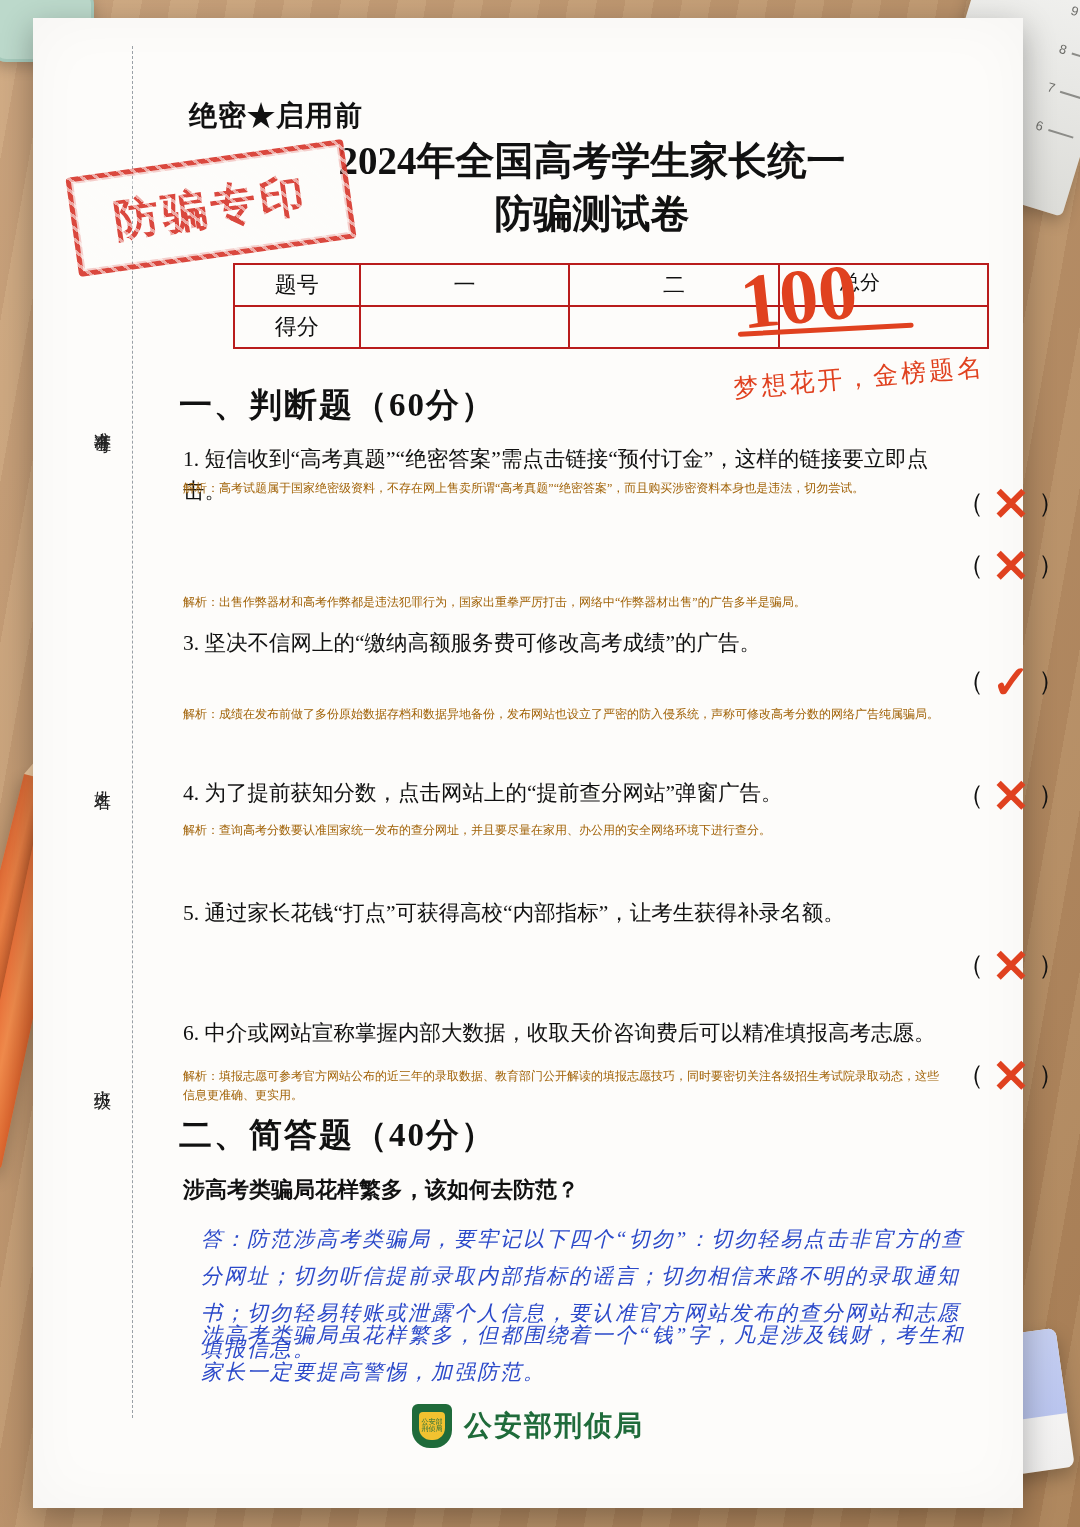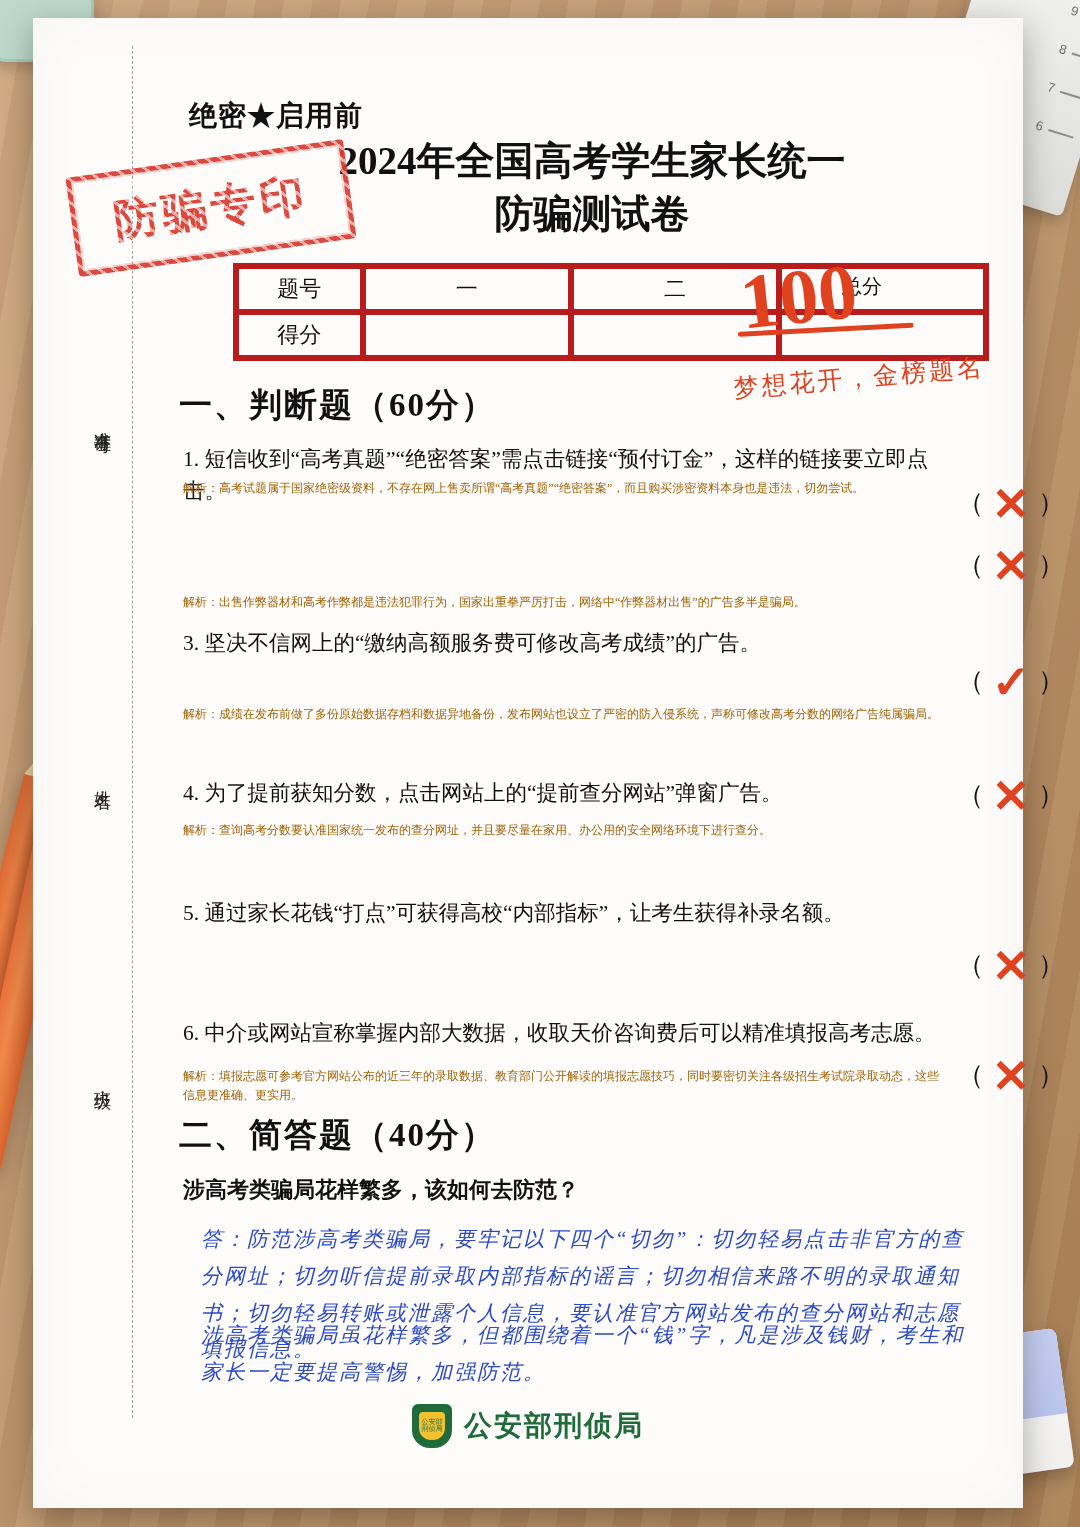--- a/index.html
+++ b/index.html
@@ -126,21 +126,21 @@
     background:repeating-linear-gradient(45deg,rgba(253,252,250,.55) 0 3px,rgba(253,252,250,0) 3px 9px);
     pointer-events:none;
   }
 
   
   .score-table{
     position:absolute;left:72px;top:228px;width:756px;
     border-collapse:collapse;
   }
   .score-table td{
-    border:6px solid #b91c1c;height:38px;text-align:center;font-size:22px;color:#111;
+    border:2px solid #b91c1c;height:38px;text-align:center;font-size:22px;color:#111;
   }
   .score-table td.first{width:124px;}
   .score-table td.col{width:210px;}
   .score-table td.total{width:210px;position:relative;}
   .total-label{position:absolute;left:60px;top:4px;font-size:20px;}
   .hundred{
     position:absolute;left:708px;top:230px;width:190px;height:110px;
     color:#e0411f;font-size:78px;font-weight:bold;font-family:"Liberation Serif",serif;
     transform:rotate(-6deg);
   }

